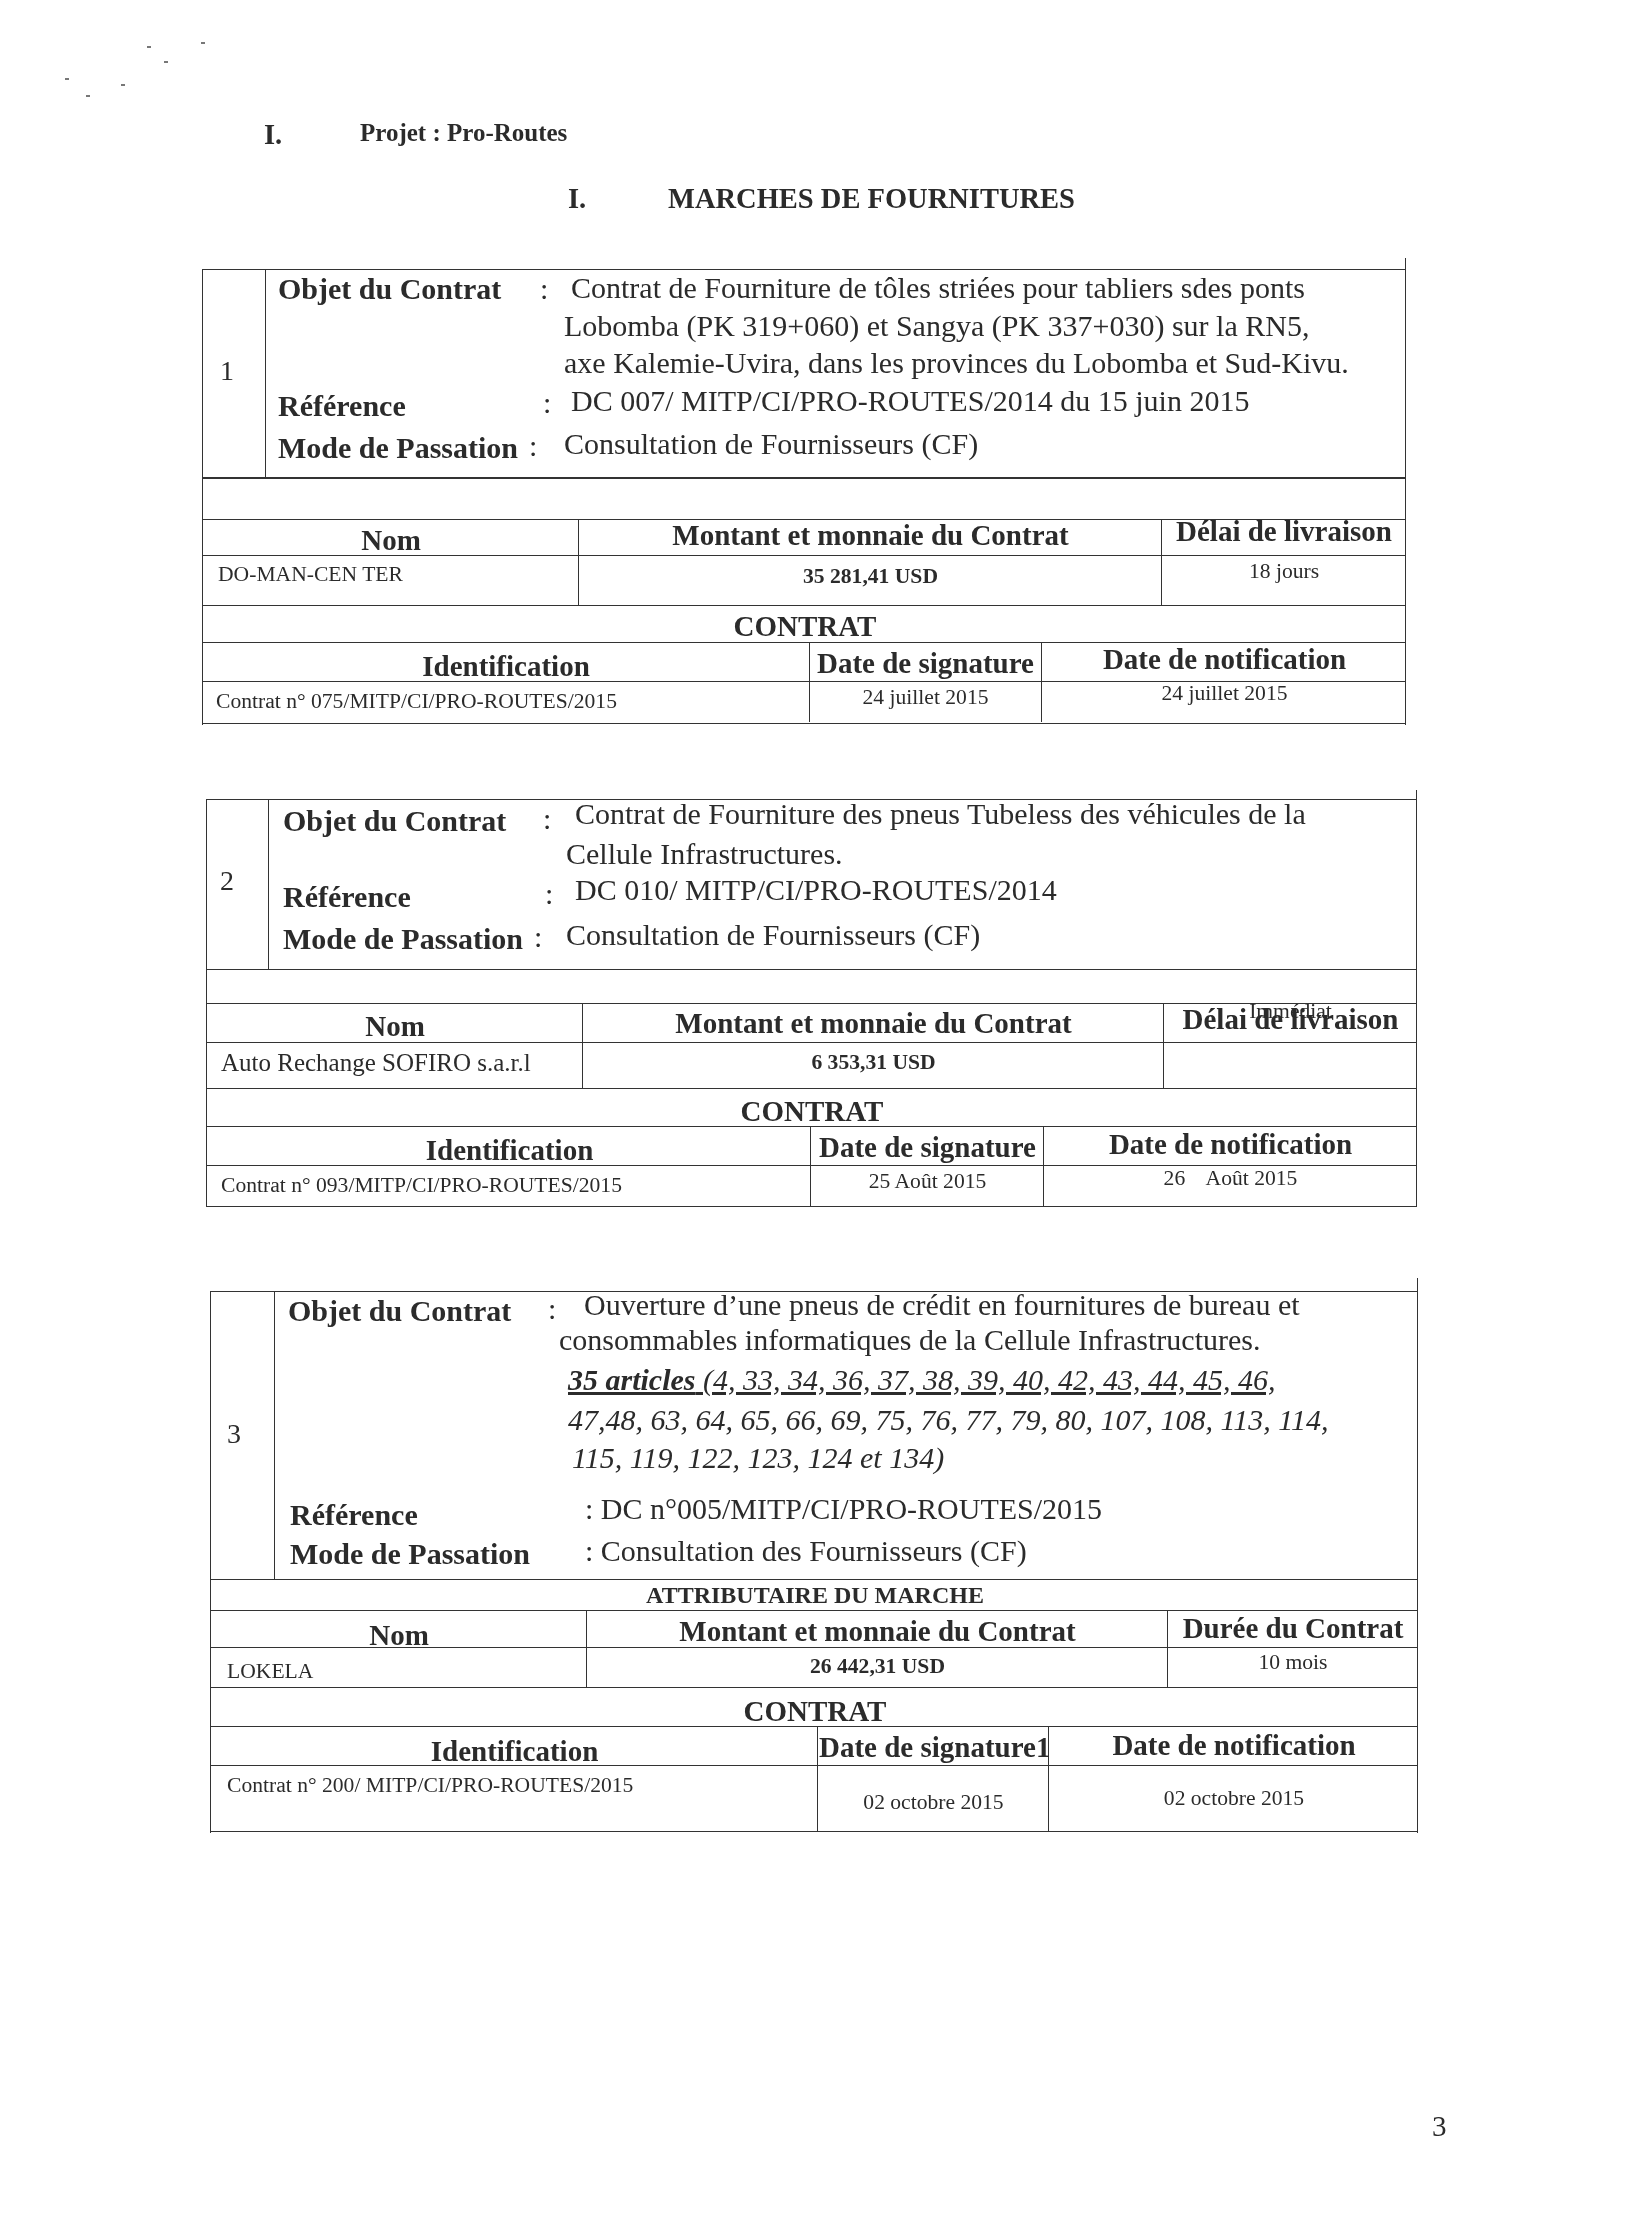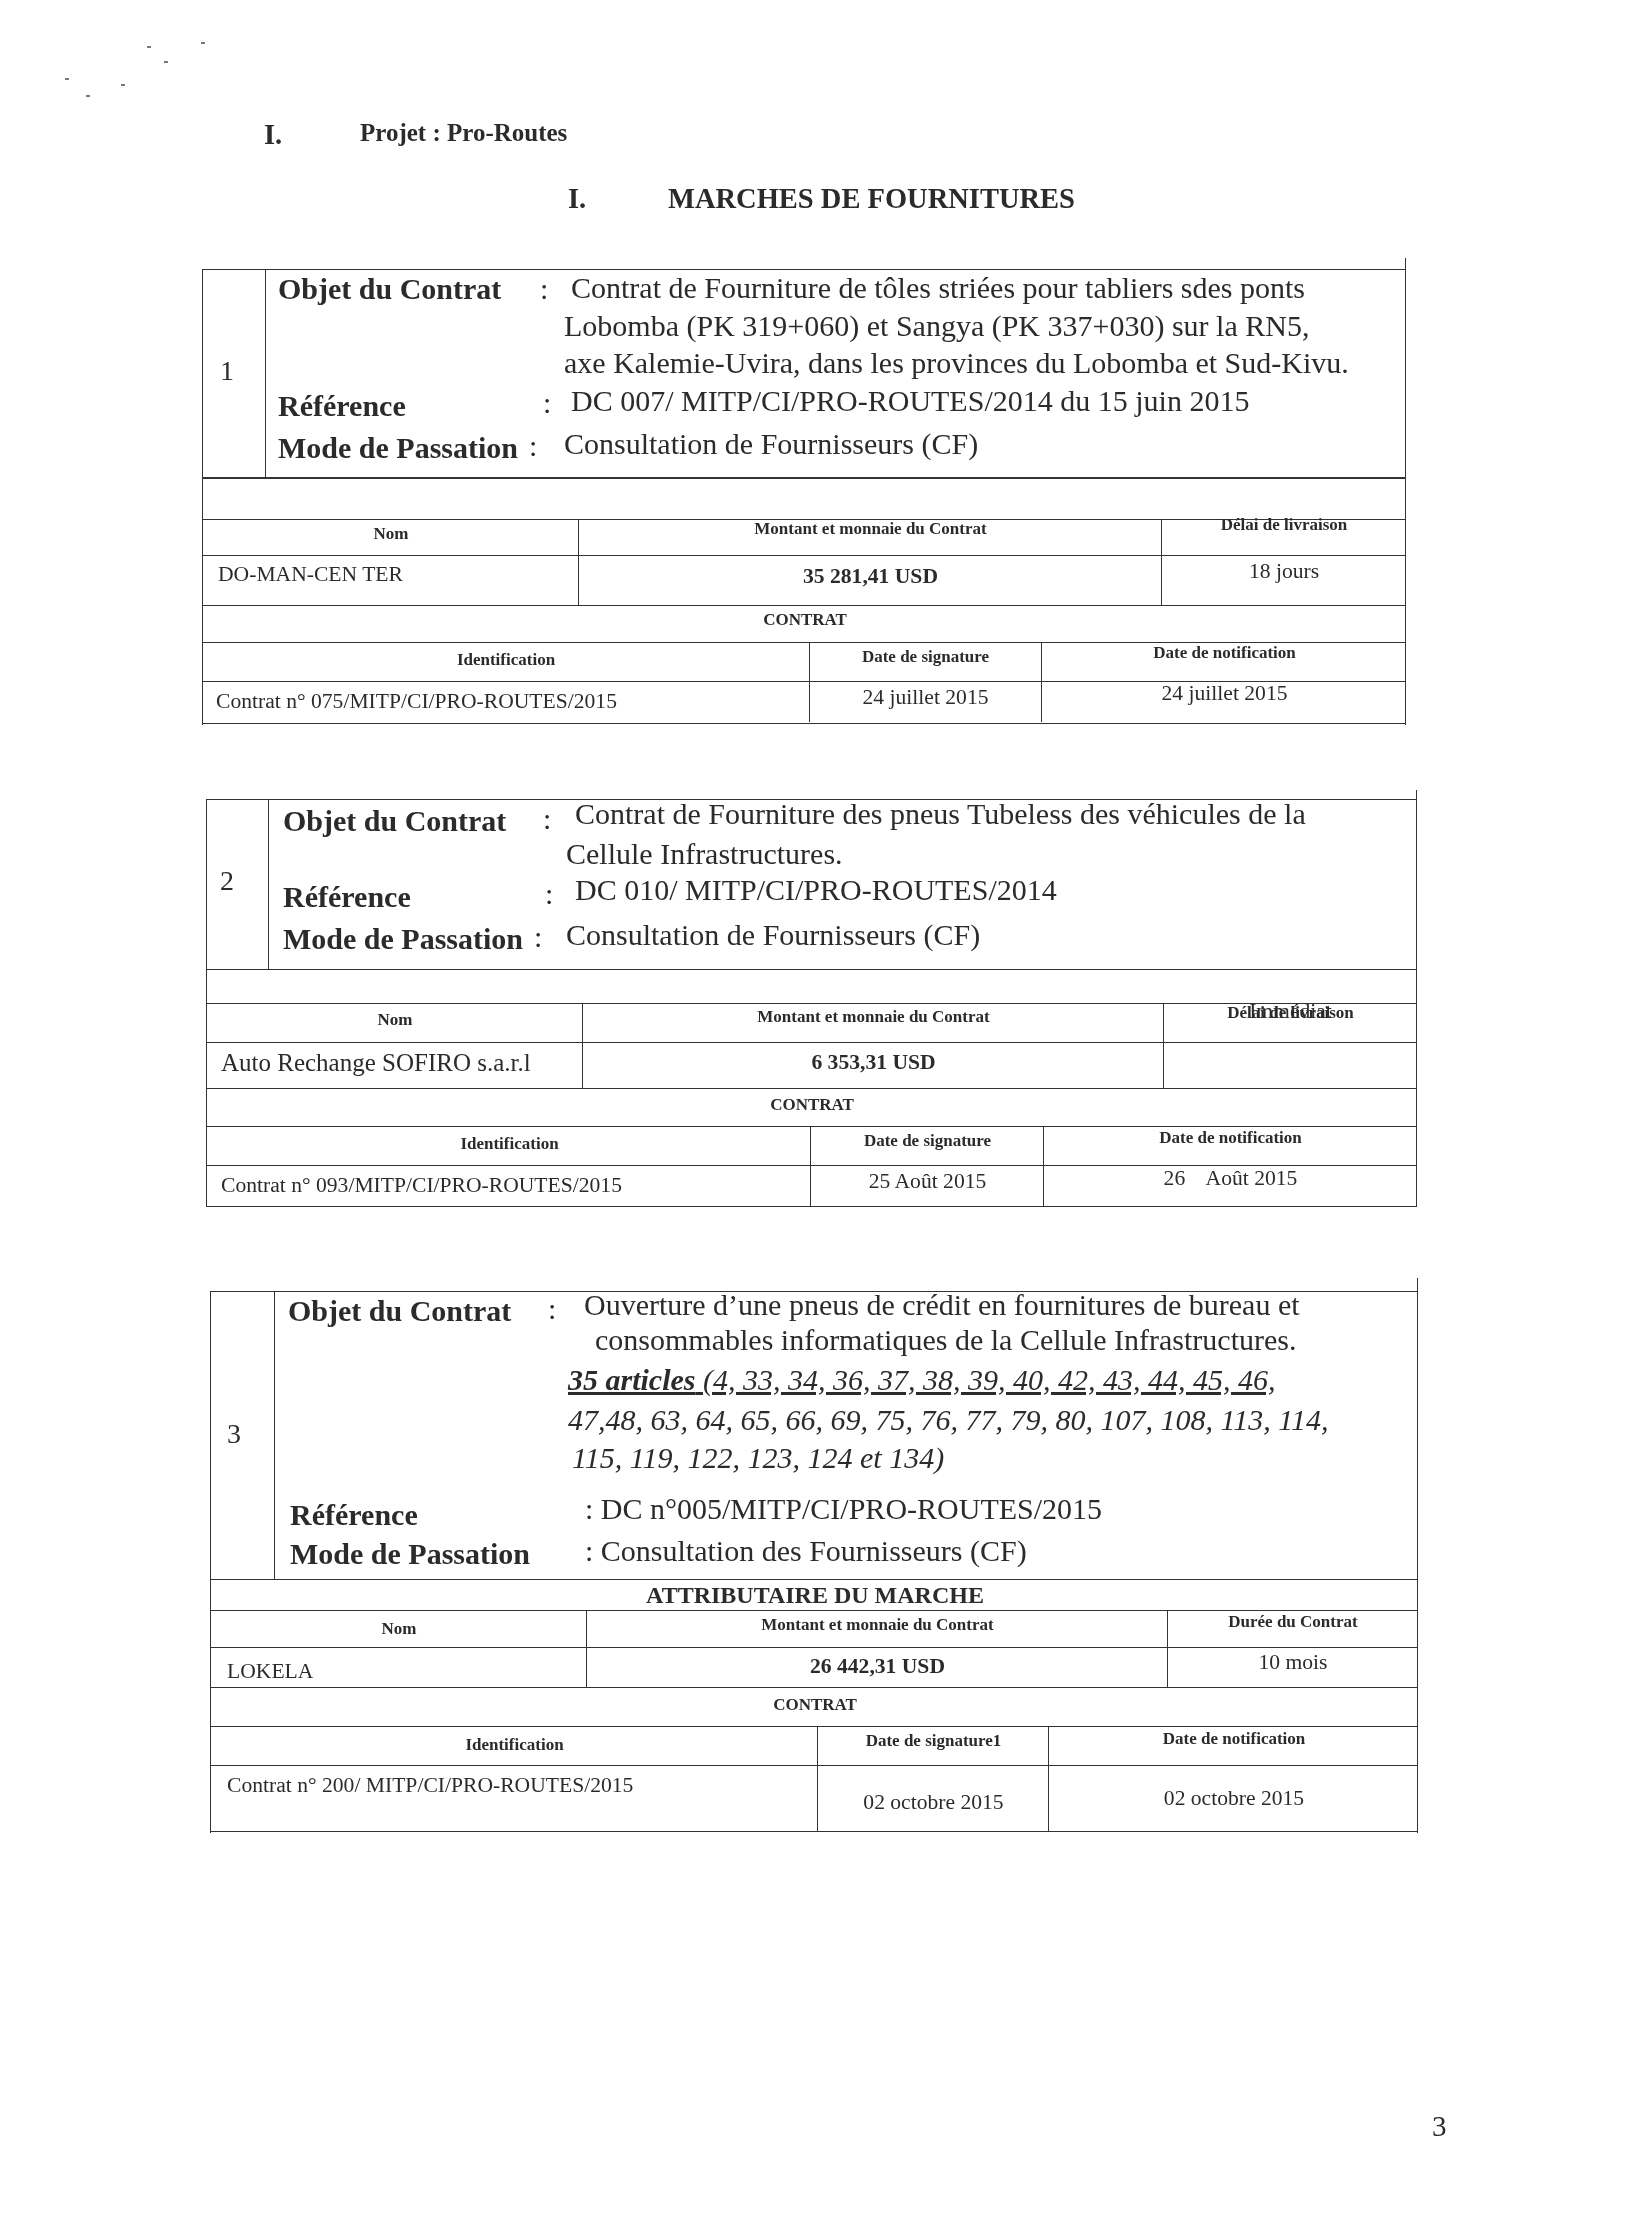--- a/index.html
+++ b/index.html
@@ -8,21 +8,21 @@
   .abs { position:absolute; }
   .h1-num { left:264px; top:119px; font-size:28.5px; font-weight:bold; }
   .h1-title { left:360px; top:119px; font-size:25px; font-weight:bold; text-decoration-thickness:2.6px; text-underline-offset:4.3px;text-align:right; }
   .h2-num { left:568px; top:183px; font-size:28.5px; font-weight:bold; }
   .h2-title { left:668px; top:183px; font-size:28.5px; font-weight:bold; }
   .line-h { position:absolute; height:0; border-top:1.7px solid #333; }
   .line-v { position:absolute; width:0; border-left:1.7px solid #333; }
   .txt { position:absolute; white-space:nowrap; }
   .lbl { font-weight:bold; font-size:30px; }
   .val { font-size:30px; }
-  .hdr { font-weight:bold; font-size:17px; text-align:center; }
+  .hdr { font-weight:bold; font-size:29px; text-align:center; }
   .cell { font-size:21.6px; }
   .cellc { font-size:21.6px; text-align:center; }
   .bold { font-weight:bold; }
   .it { font-style:italic; }
   .num { font-size:28px; }
   .scan { position:absolute; width:3.5px; height:1.7px; background:#777; }
   .pageno { left:1432px; top:2110px; font-size:29px; }
 </style>
 </head>
 <body>
@@ -144,21 +144,21 @@
   <div class="line-h" style="left:210px;top:1831px;width:1208px;"></div>
   <div class="line-v" style="left:586px;top:1610px;height:77px;"></div>
   <div class="line-v" style="left:1167px;top:1610px;height:77px;"></div>
   <div class="line-v" style="left:817px;top:1726px;height:105px;"></div>
   <div class="line-v" style="left:1048px;top:1726px;height:105px;"></div>
 
   <div class="txt num" style="left:227px;top:1418px;">3</div>
   <div class="txt lbl" style="left:288px;top:1294px;">Objet du Contrat</div>
   <div class="txt val" style="left:548px;top:1292px;">:</div>
   <div class="txt val" style="left:584px;top:1288px;">Ouverture d’une pneus de crédit en fournitures de bureau et</div>
-  <div class="txt val" style="left:559px;top:1323px;margin-left:36px;">consommables informatiques de la Cellule Infrastructures.</div>
+  <div class="txt val" style="left:559px;top:1323px;">consommables informatiques de la Cellule Infrastructures.</div>
   <div class="txt val it" style="left:568px;top:1363px;text-decoration:underline;">
     <span class="bold">35 articles</span>
     <span>(4, 33, 34, 36, 37, 38, 39, 40, 42, 43, 44, 45, 46,</span>
   </div>
   <div class="txt val it" style="left:568px;top:1403px;">47,48, 63, 64, 65, 66, 69, 75, 76, 77, 79, 80, 107, 108, 113, 114,</div>
   <div class="txt val it" style="left:572px;top:1441px;">115, 119, 122, 123, 124 et  134)</div>
   <div class="txt lbl" style="left:290px;top:1498px;">Référence</div>
   <div class="txt val" style="left:585px;top:1492px;">: DC n°005/MITP/CI/PRO-ROUTES/2015</div>
   <div class="txt lbl" style="left:290px;top:1537px;">Mode de Passation</div>
   <div class="txt val" style="left:585px;top:1534px;">: Consultation des Fournisseurs (CF)</div>

